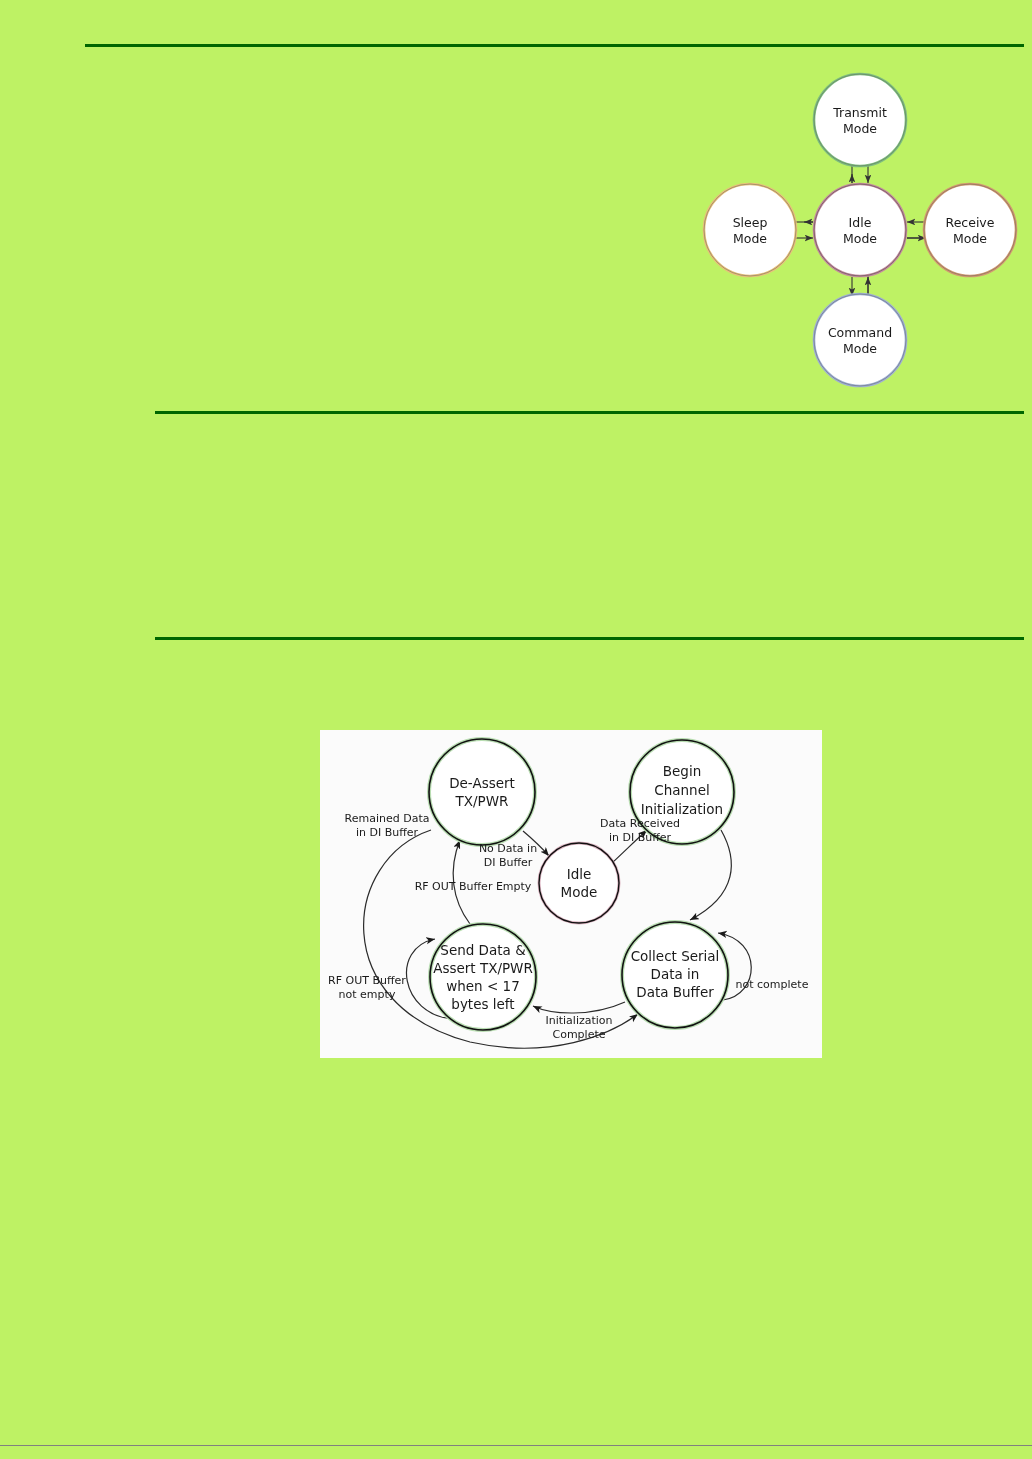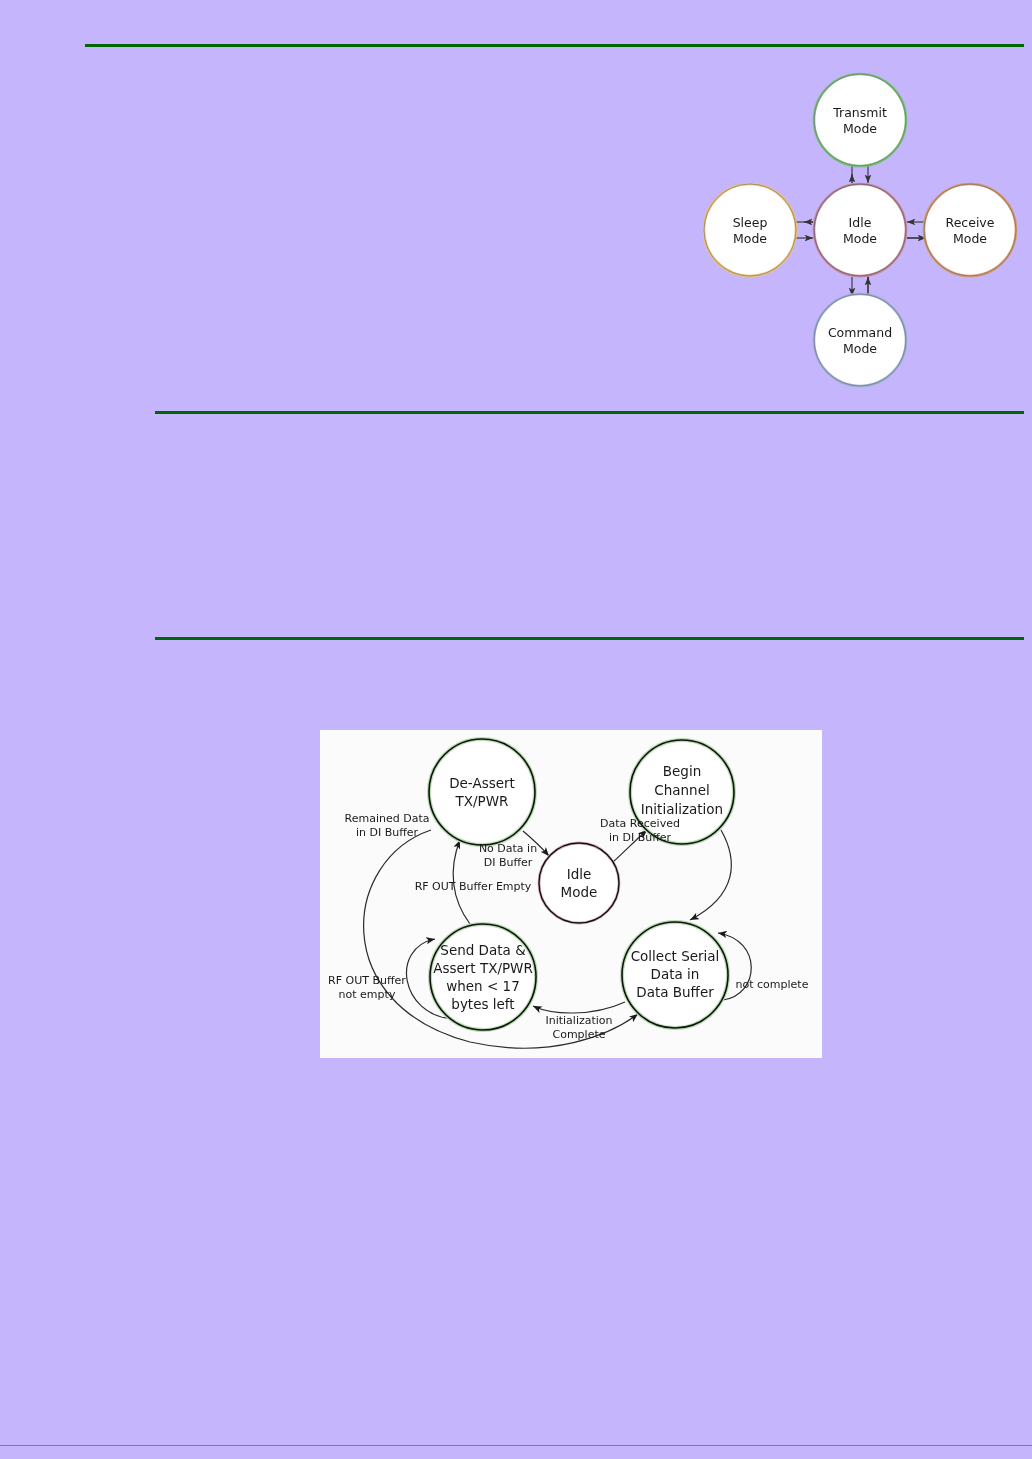--- a/index.html
+++ b/index.html
@@ -10,21 +10,21 @@
   body {
     width: 1032px;
     height: 1459px;
     position: relative;
     font-family: "DejaVu Sans", sans-serif;
     overflow: hidden;
   }
   .page {
     position: absolute;
     inset: 0;
-    background: #c4b5fd;
+    background: #bef264;
   }
   
   .rule {
     position: absolute;
     background: #006600;
     height: 3px;
   }
   .rule-top    { left: 85px;  right: 8px;  top: 44px; }
   .rule-mid1   { left: 155px; right: 8px;  top: 411px; }
   .rule-mid2   { left: 155px; right: 8px;  top: 637px; }

